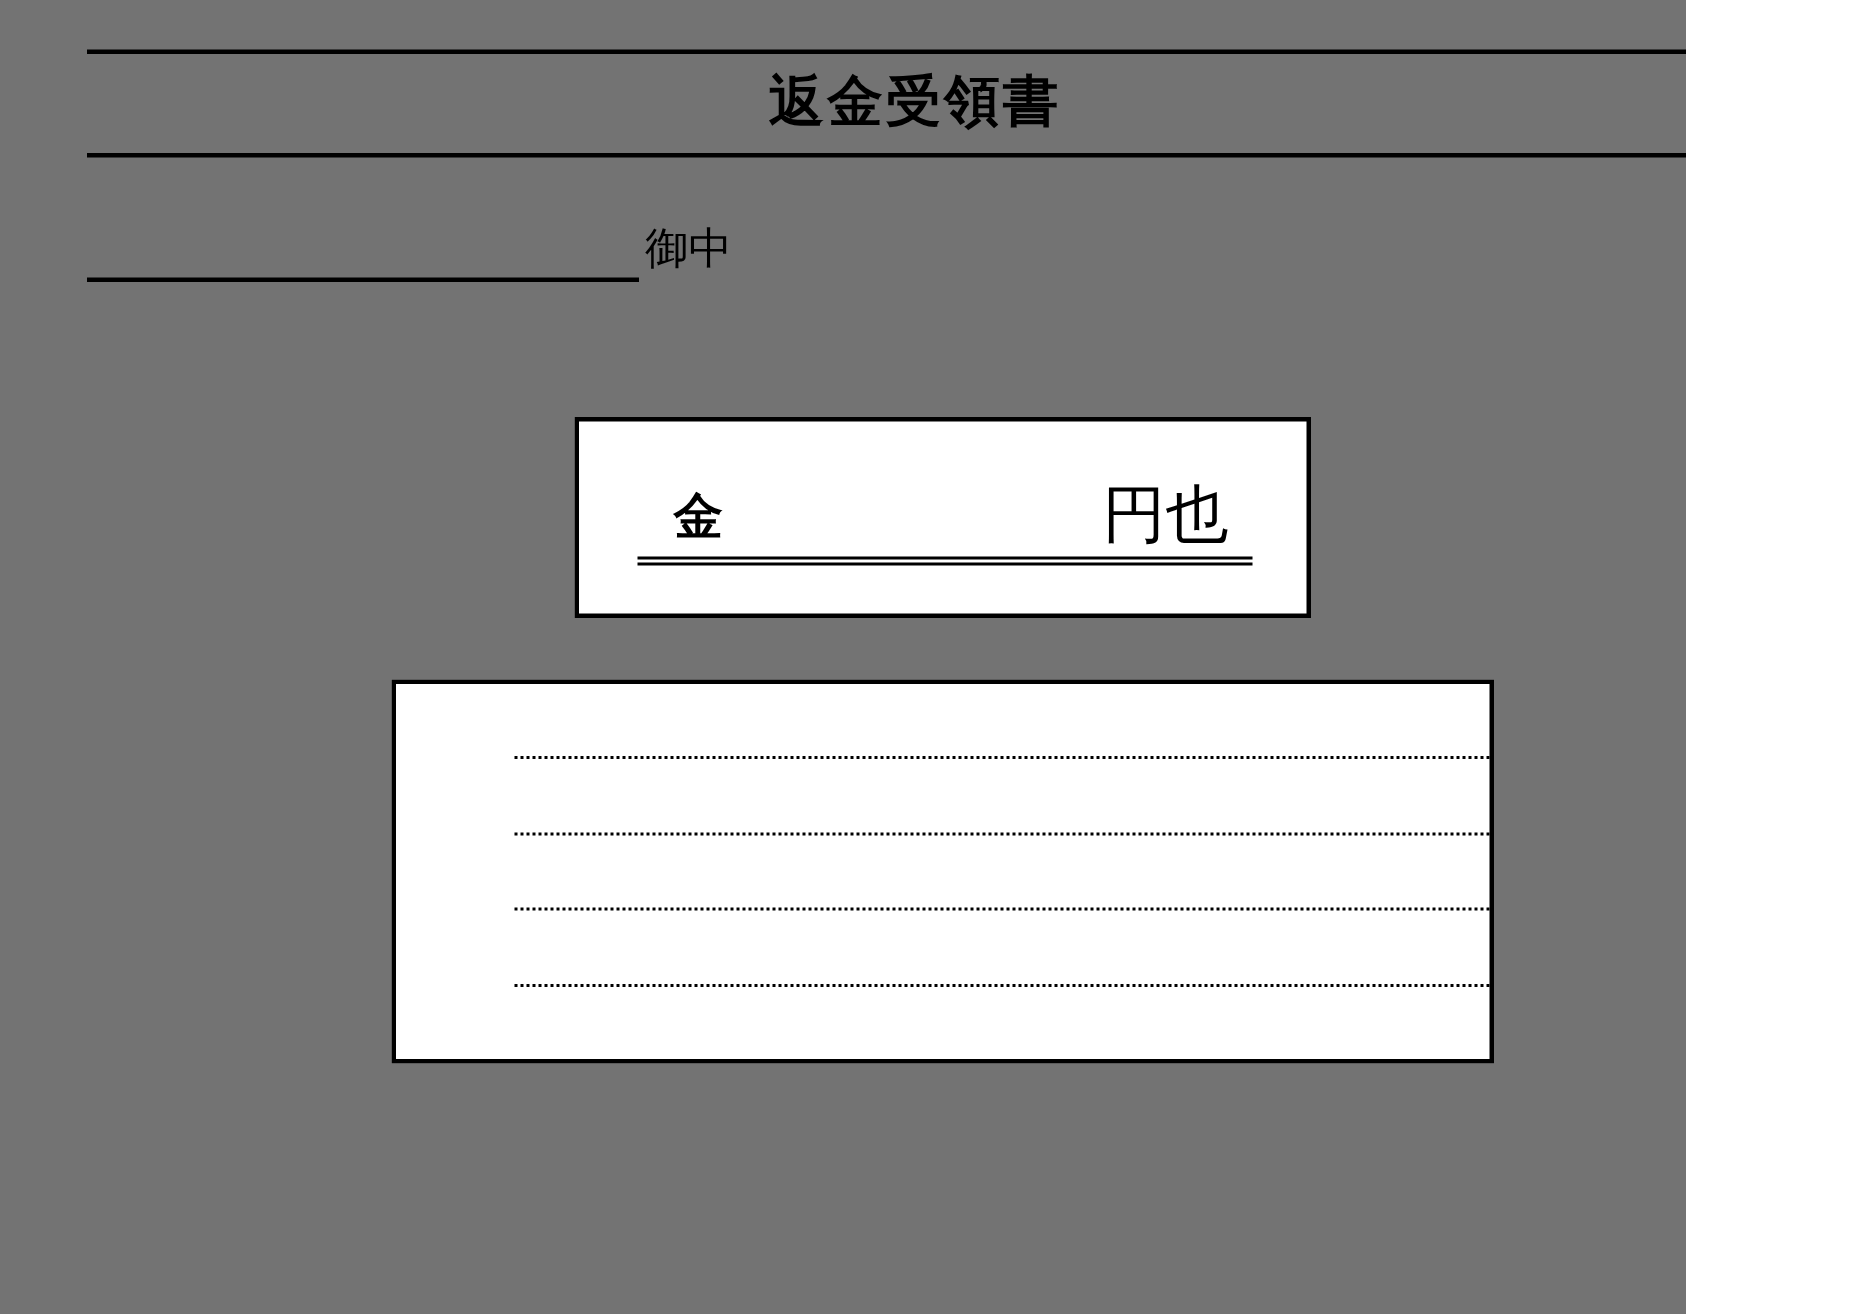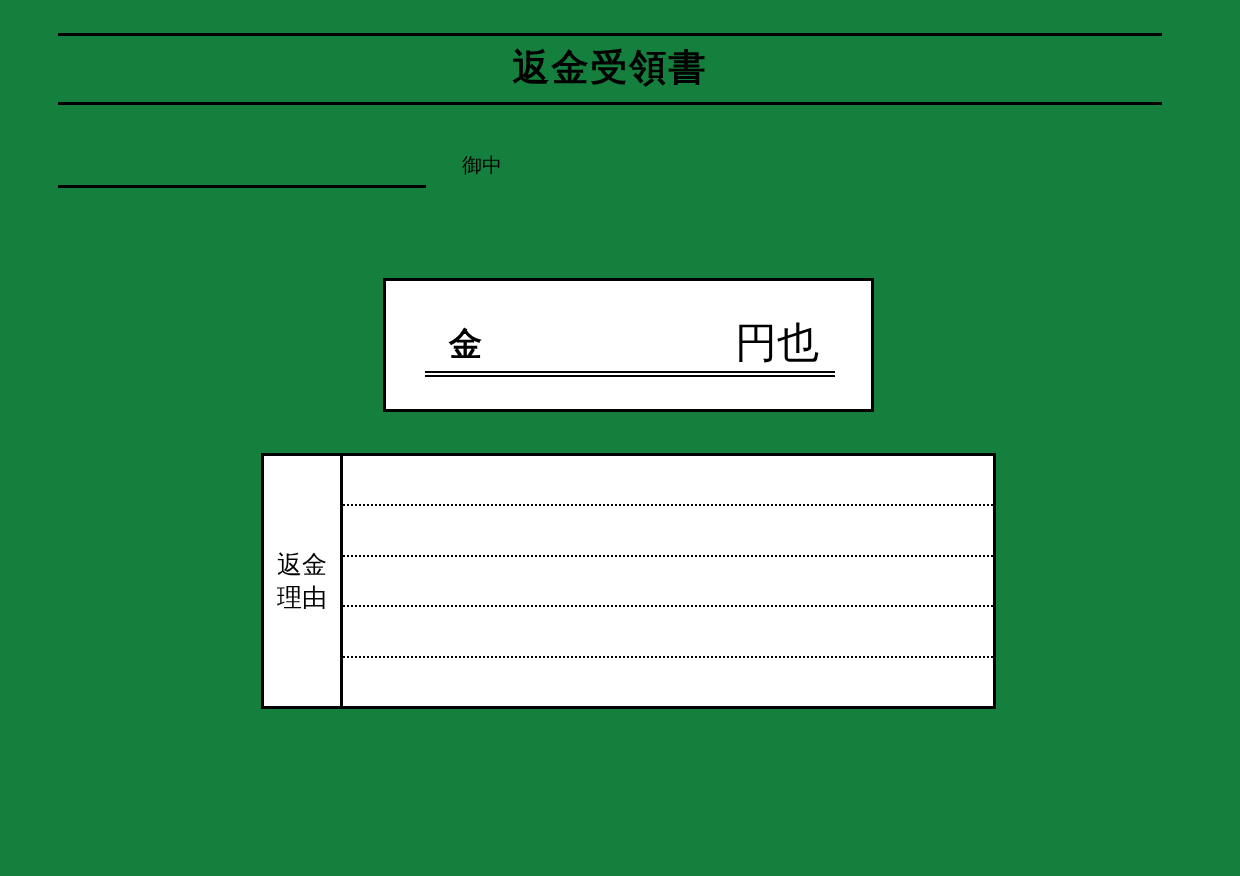--- a/index.html
+++ b/index.html
@@ -7,23 +7,23 @@
     margin: 0;
     padding: 0;
     background: #ffffff;
   }
   body {
     font-family: "DejaVu Sans", "Liberation Sans", sans-serif;
     color: #000000;
   }
   #page {
     position: relative;
-    width: 1240px;
+    width: 1124px;
     height: 876px;
-    background: #15803d;
+    background: #737373;
     overflow: hidden;
   }
 
   
   .rule-top {
     position: absolute;
     left: 58px;
     top: 33px;
     width: 1104px;
     height: 0;
@@ -66,24 +66,23 @@
     width: 352px;
     font-size: 24px;
     line-height: 32px;
     white-space: nowrap;
     overflow: hidden;
   }
   .recipient-suffix {
     position: absolute;
     left: 430px;
     top: 148px;
-    font-size: 20px;
+    font-size: 29px;
     line-height: 34px;
     white-space: nowrap;
-    margin-left: 32px;
   }
 
   
   .amount-box {
     position: absolute;
     left: 383px;
     top: 278px;
     width: 491px;
     height: 134px;
     border: 3px solid #000;
@@ -216,24 +215,20 @@
   <div class="recipient-rule"></div>
   <div class="recipient-suffix">御中</div>
 
   <div class="amount-box"></div>
   <div class="amount-kin">金</div>
   <div class="amount-value"></div>
   <div class="amount-unit">円也</div>
   <div class="amount-underline"></div>
 
   <div class="reason-table">
-    <div class="reason-label-cell">
-      <div class="reason-label-text">返金
-理由</div>
-    </div>
     <div class="reason-body-cell">
       <div class="reason-rows">
         <div class="reason-row"></div>
         <div class="reason-row"></div>
         <div class="reason-row"></div>
         <div class="reason-row"></div>
         <div class="reason-row"></div>
       </div>
     </div>
   </div>

